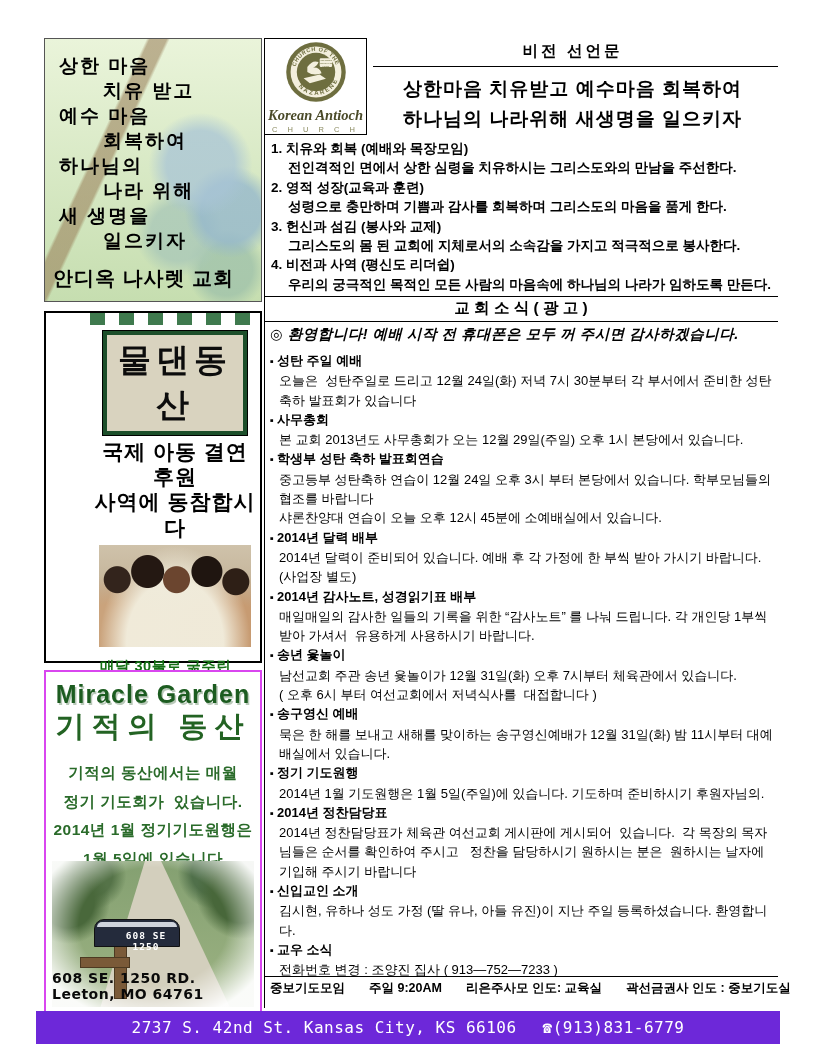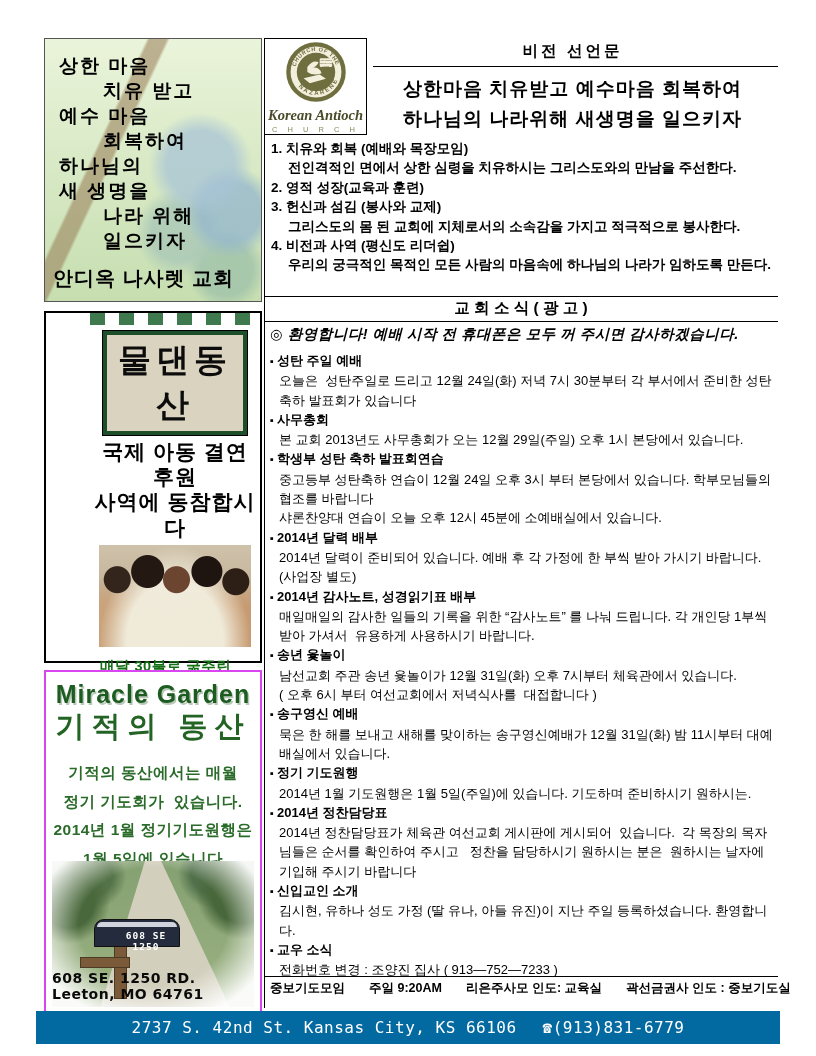--- a/index.html
+++ b/index.html
@@ -101,37 +101,37 @@
   .news-area{position:absolute;left:270px;top:317px;width:508px;}
   .welcome-line{font-size:14.5px;font-weight:800;font-style:italic;letter-spacing:.5px;margin-bottom:7px;}
   .news-item{margin-bottom:0px;}
   .news-title{font-size:13px;font-weight:800;line-height:19.3px;}
   .news-title::before{content:"▪ ";font-size:11px;}
   .news-body{font-size:13px;line-height:19.3px;padding-left:9px;white-space:pre-wrap;}
 
   .prayer-row{position:absolute;left:270px;top:972px;width:508px;display:flex;gap:24px;
      font-size:12.5px;font-weight:800;white-space:nowrap;}
 
-  .footer-bar{position:absolute;left:36px;top:1003px;width:744px;height:33px;background:#0369a1;
+  .footer-bar{position:absolute;left:36px;top:1003px;width:744px;height:33px;background:#6d28d9;
      color:#fff;display:flex;align-items:center;justify-content:center;gap:26px;
      font-family:"DejaVu Sans Mono","Liberation Mono",monospace;font-size:16px;letter-spacing:.5px;}
 </style>
 </head>
 <body>
 
 <div class="page">
 
   <div class="box vision-art">
     <div class="poem-line">상한 마음</div>
     <div class="poem-line indent">치유 받고</div>
     <div class="poem-line">예수 마음</div>
     <div class="poem-line indent">회복하여</div>
     <div class="poem-line">하나님의</div>
+    <div class="poem-line indent">나라 위해</div>
     <div class="poem-line">새 생명을</div>
-    <div class="poem-line indent">나라 위해</div>
     <div class="poem-line indent">일으키자</div>
     <div class="church-name">안디옥 나사렛 교회</div>
   </div>
 
   <div class="box ministry-box">
     <div class="stripe-band"></div>
     <div class="plaque">
       <span class="plaque-text">물댄동산</span>
     </div>
     <div class="ministry-slogan">국제 아동 결연 후원</div>
@@ -200,20 +200,21 @@
     <div>하나님의 나라위해 새생명을 일으키자</div>
   </div>
 
   <div class="vision-list">
     <div class="vision-item">
       <div>1. 치유와 회복 (예배와 목장모임)</div>
       <div class="vision-item-desc">전인격적인 면에서 상한 심령을 치유하시는 그리스도와의 만남을 주선한다.</div>
     </div>
     <div class="vision-item">
       <div>2. 영적 성장(교육과 훈련)</div>
+      <div class="vision-item-desc">성령으로 충만하며 기쁨과 감사를 회복하며 그리스도의 마음을 품게 한다.</div>
     </div>
     <div class="vision-item">
       <div>3. 헌신과 섬김 (봉사와 교제)</div>
       <div class="vision-item-desc">그리스도의 몸 된 교회에 지체로서의 소속감을 가지고 적극적으로 봉사한다.</div>
     </div>
     <div class="vision-item">
       <div>4. 비전과 사역 (평신도 리더쉽)</div>
       <div class="vision-item-desc">우리의 궁극적인 목적인 모든 사람의 마음속에 하나님의 나라가 임하도록 만든다.</div>
     </div>
   </div>
@@ -251,21 +252,21 @@
       <div class="news-title">송년 윷놀이</div>
       <div class="news-body">남선교회 주관 송년 윷놀이가 12월 31일(화) 오후 7시부터 체육관에서 있습니다.
 ( 오후 6시 부터 여선교회에서 저녁식사를  대접합니다 )</div>
     </div>
     <div class="news-item">
       <div class="news-title">송구영신 예배</div>
       <div class="news-body">묵은 한 해를 보내고 새해를 맞이하는 송구영신예배가 12월 31일(화) 밤 11시부터 대예배실에서 있습니다.</div>
     </div>
     <div class="news-item">
       <div class="news-title">정기 기도원행</div>
-      <div class="news-body">2014년 1월 기도원행은 1월 5일(주일)에 있습니다. 기도하며 준비하시기 원하시는.</div>
+      <div class="news-body">2014년 1월 기도원행은 1월 5일(주일)에 있습니다. 기도하며 준비하시기 후원자님의.</div>
     </div>
     <div class="news-item">
       <div class="news-title">2014년 정찬담당표</div>
       <div class="news-body">2014년 정찬담당표가 체육관 여선교회 게시판에 게시되어  있습니다.  각 목장의 목자님들은 순서를 확인하여 주시고   정찬을 담당하시기 원하시는 분은  원하시는 날자에 기입해 주시기 바랍니다</div>
     </div>
     <div class="news-item">
       <div class="news-title">신입교인 소개</div>
       <div class="news-body">김시현, 유하나 성도 가정 (딸 유나, 아들 유진)이 지난 주일 등록하셨습니다. 환영합니다.</div>
     </div>
     <div class="news-item">

